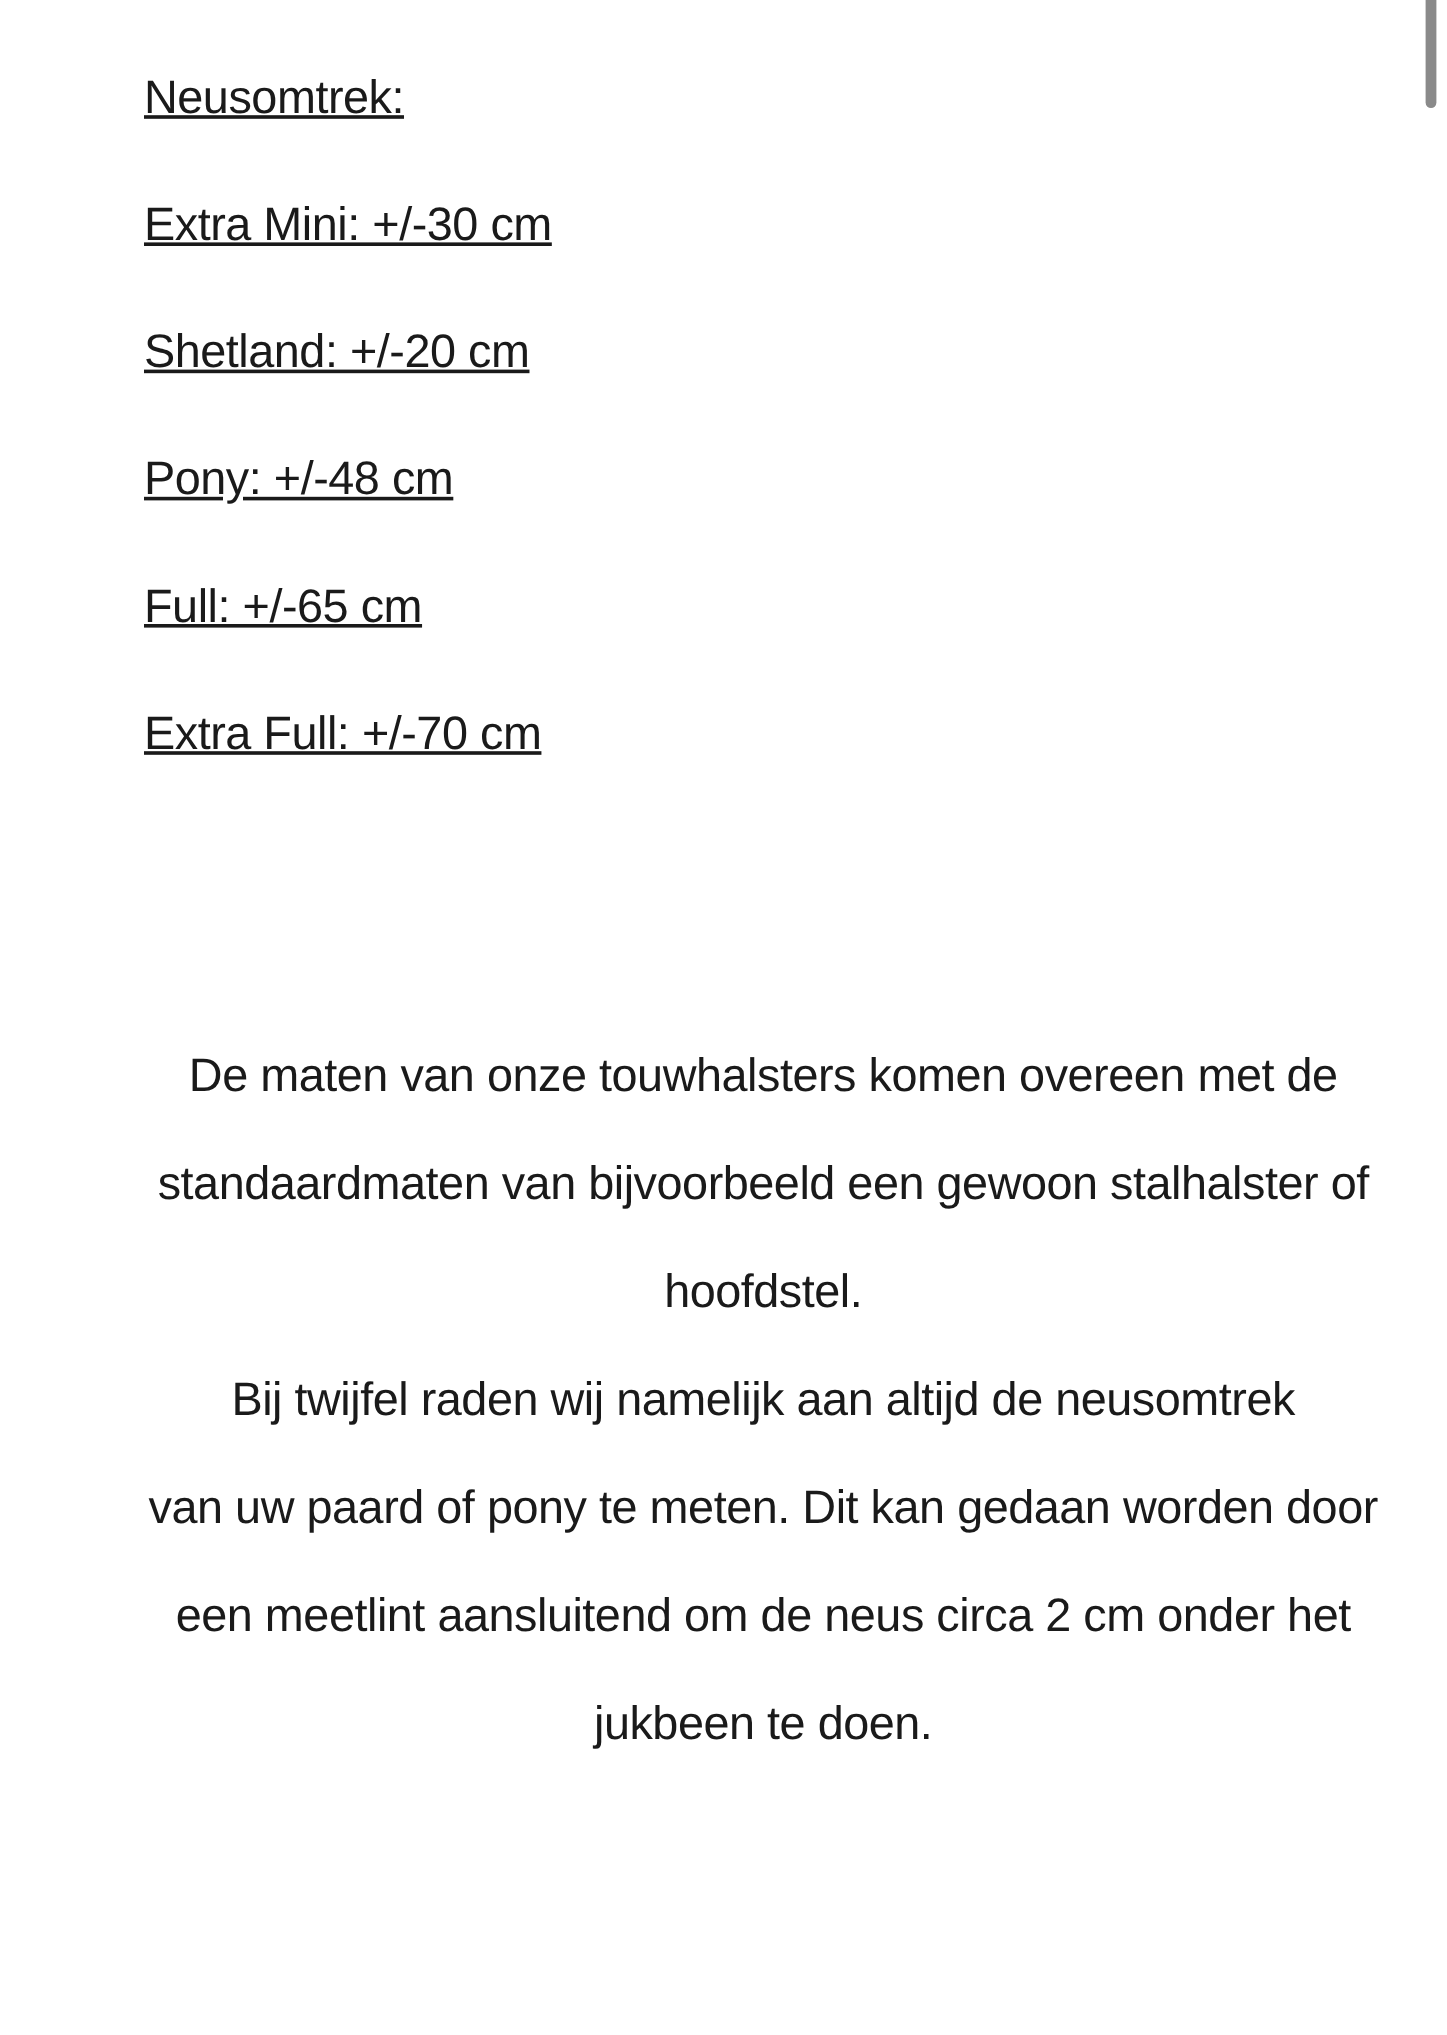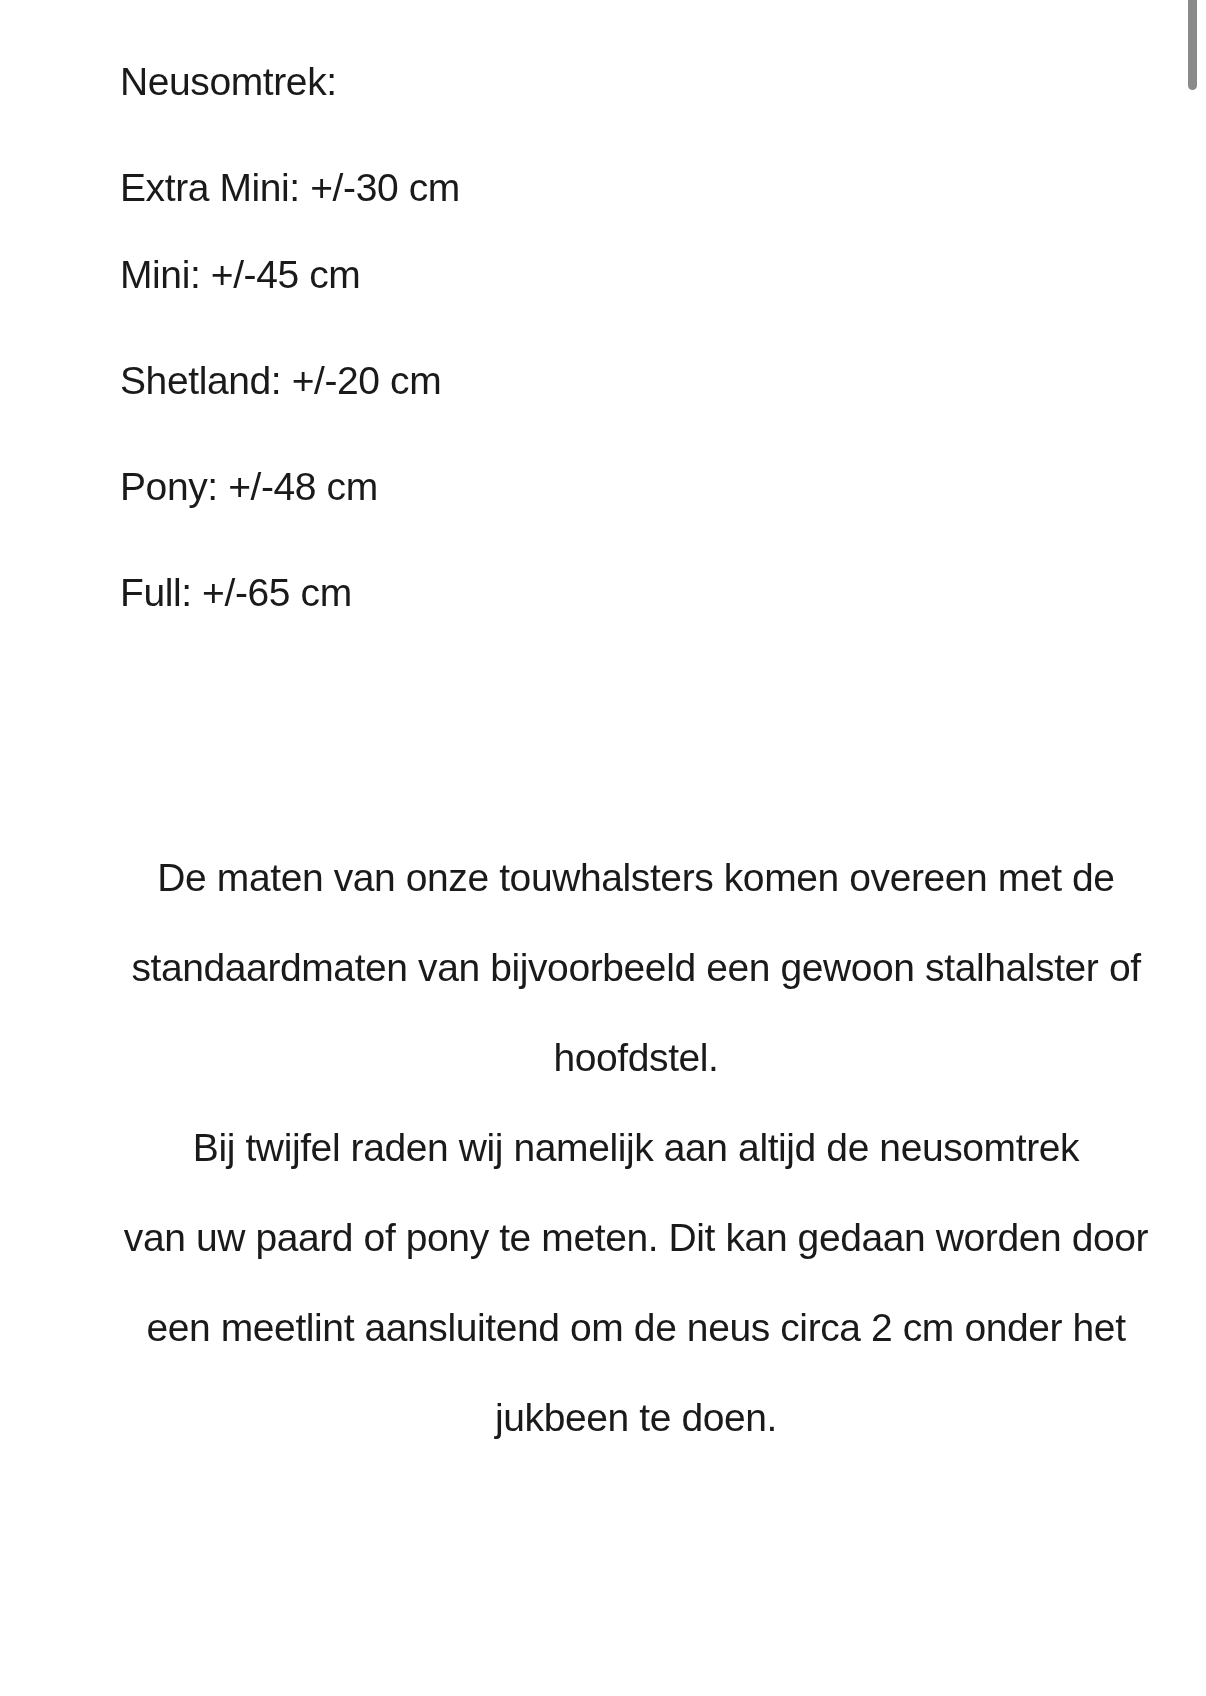--- a/index.html
+++ b/index.html
@@ -18,20 +18,21 @@
   .size-section {
     padding: 38px 0 0 120px;
   }
   .size-section p {
     margin: 0 0 19px 0;
     font-size: 39px;
     line-height: 87px;
     letter-spacing: -0.4px;
     font-weight: 400;
     white-space: nowrap;
+    text-decoration: underline;
   }
   .description-section {
     margin: 197px 0 0 64px;
     width: 1144px;
     text-align: center;
   }
   .description-section p {
     margin: 0;
     font-size: 39px;
     line-height: 90px;
@@ -46,24 +47,25 @@
     height: 90px;
     background: #8a8a8a;
     border-radius: 0 0 5px 5px;
   }
 </style>
 </head>
 <body>
 
 <section class="size-section">
   <p>Neusomtrek:</p>
-  <p><span>Extra Mini: +/-30 cm</span><br><span>Mini: +/-45 cm</span></p>
+  <p><span>Extra Mini: +/-30 cm</span><br></p>
   <p>Shetland: +/-20 cm</p>
   <p>Pony: +/-48 cm</p>
   <p>Full: +/-65 cm</p>
+  <p>Extra Full: +/-70 cm</p>
 </section>
 
 <section class="description-section">
   <div>
     <p>De maten van onze touwhalsters komen overeen met de</p>
     <p>standaardmaten van bijvoorbeeld een gewoon stalhalster of</p>
     <p>hoofdstel.</p>
   </div>
   <div>
     <p>Bij twijfel raden wij namelijk aan altijd de neusomtrek</p>

